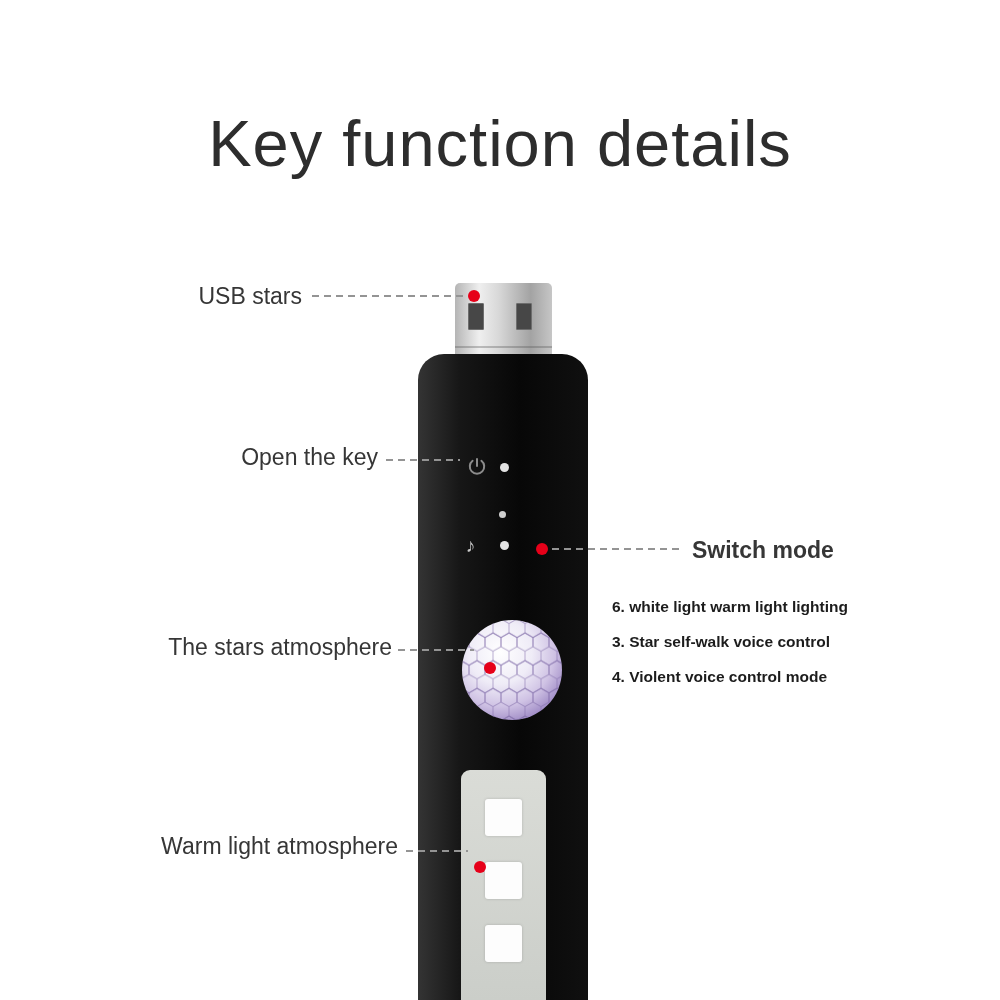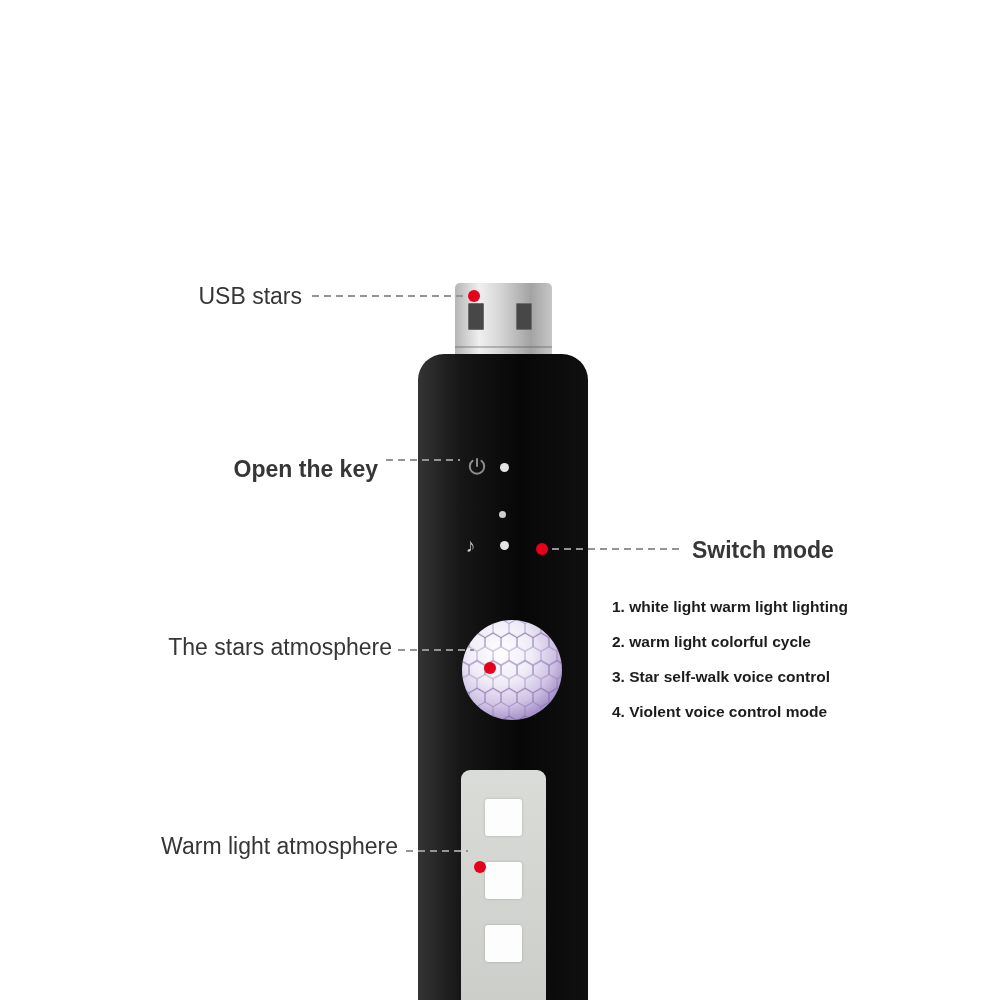--- a/index.html
+++ b/index.html
@@ -57,20 +57,21 @@
 
   .mode-list { position:absolute; left:612px; top:589px; }
   .mode-item { font-size:15.5px; font-weight:700; color:#1c1c1c;
     line-height:35px; white-space:nowrap; }
 </style>
 </head>
 <body>
 
 <div class="stage">
 
+  <h1 class="title">Key function details</h1>
 
   <div class="usb-connector">
     <div class="usb-hole left"></div>
     <div class="usb-hole right"></div>
   </div>
 
   <div class="device-body"></div>
 
   <svg class="power-icon" width="22" height="22" viewBox="0 0 22 22">
     <path d="M6.6 4.8 A7.2 7.2 0 1 0 15.4 4.8" fill="none" stroke="#8c8c8c" stroke-width="2" stroke-linecap="round"></path>
@@ -126,28 +127,27 @@
   <div class="leader" style="left:552px; top:548px; width:132px;"></div>
 
   <div class="leader" style="left:398px; top:649px; width:76px;"></div>
   <span class="dot red" style="left:484px; top:662px;"></span>
 
   <div class="leader" style="left:406px; top:850px; width:62px;"></div>
   <span class="dot red" style="left:474px; top:861px;"></span>
 
   <div class="label right-align" style="left:150px; top:283px; width:152px;">USB stars</div>
 
-  <div class="label right-align" style="left:120px; top:456px; width:258px;font-weight:bold;">Open the key</div>
+  <div class="label right-align" style="left:120px; top:444px; width:258px;">Open the key</div>
 
   <div class="label" style="left:692px; top:537px;font-weight:bold;">Switch mode</div>
 
   <div class="label right-align" style="left:100px; top:833px; width:298px;">Warm light atmosphere</div>
 
   <div class="label right-align" style="left:110px; top:634px; width:282px;">The stars atmosphere</div>
 
   <div class="mode-list">
-    <div class="mode-item">1. white light warm light lighting</div>
-    <div class="mode-item">2. warm light colorful cycle</div>
+    <div class="mode-item">6. white light warm light lighting</div>
     <div class="mode-item">3. Star self-walk voice control</div>
     <div class="mode-item">4. Violent voice control mode</div>
   </div>
 
 </div>
 
 </body></html>

